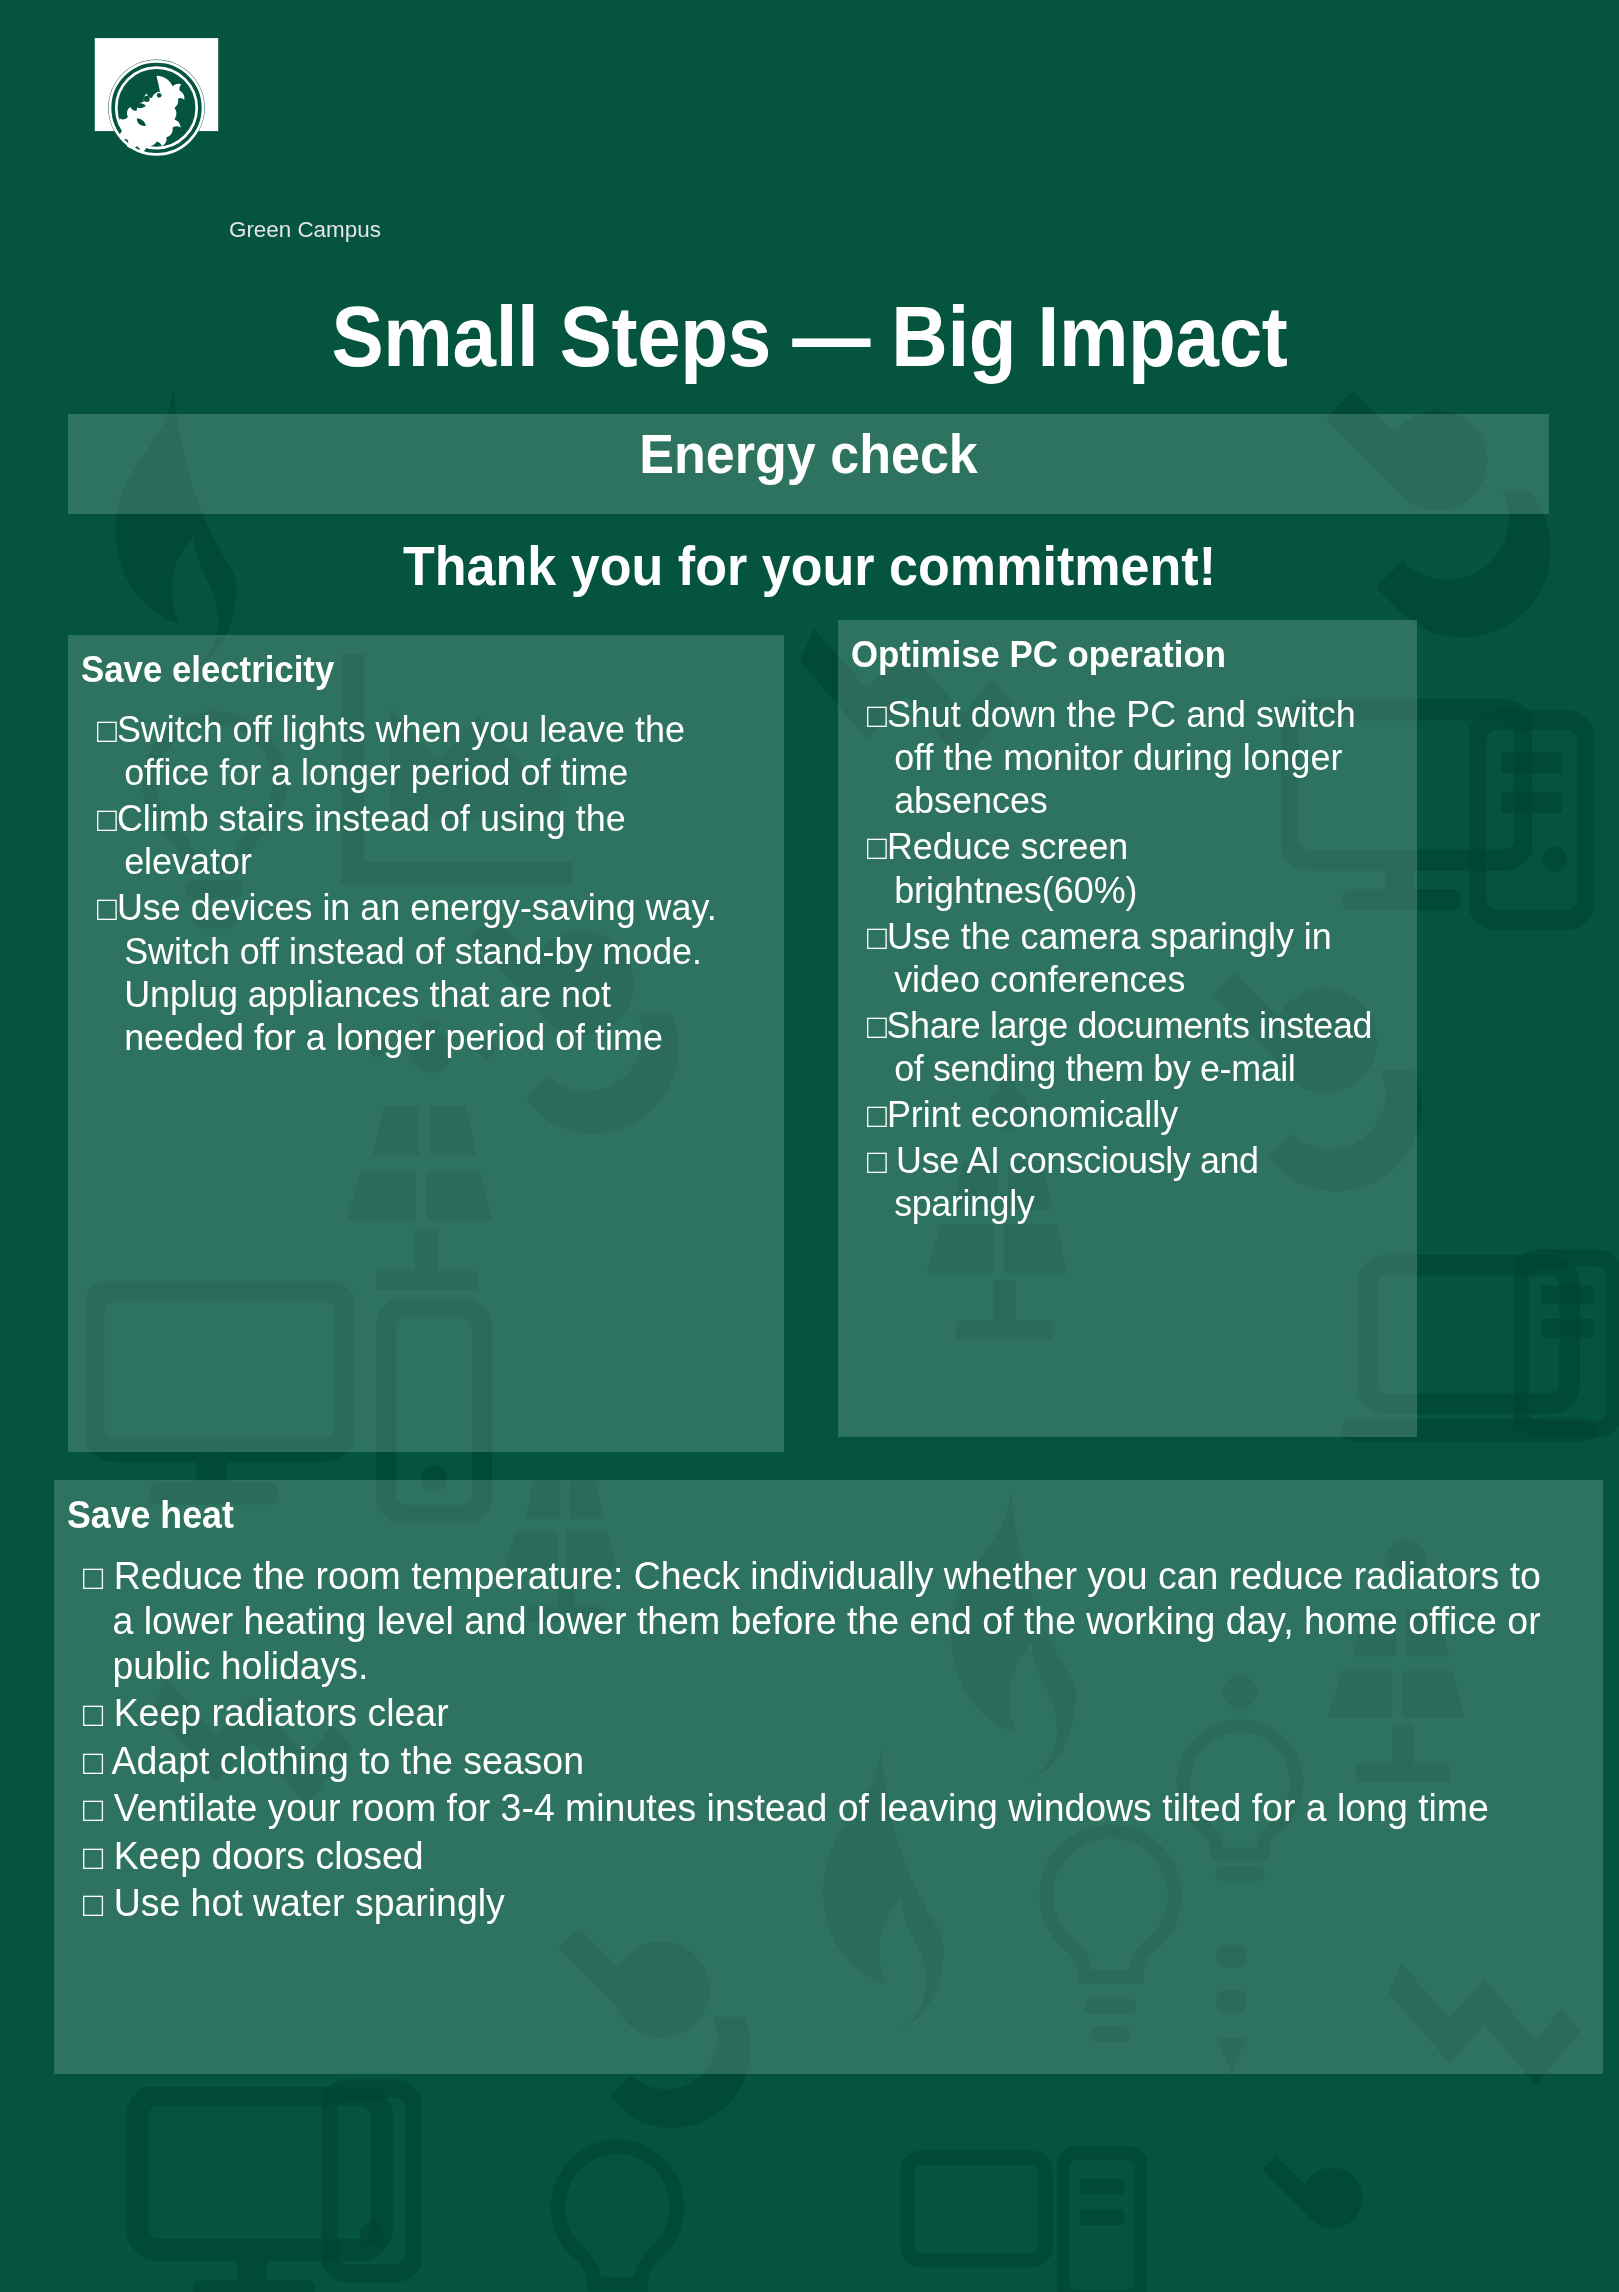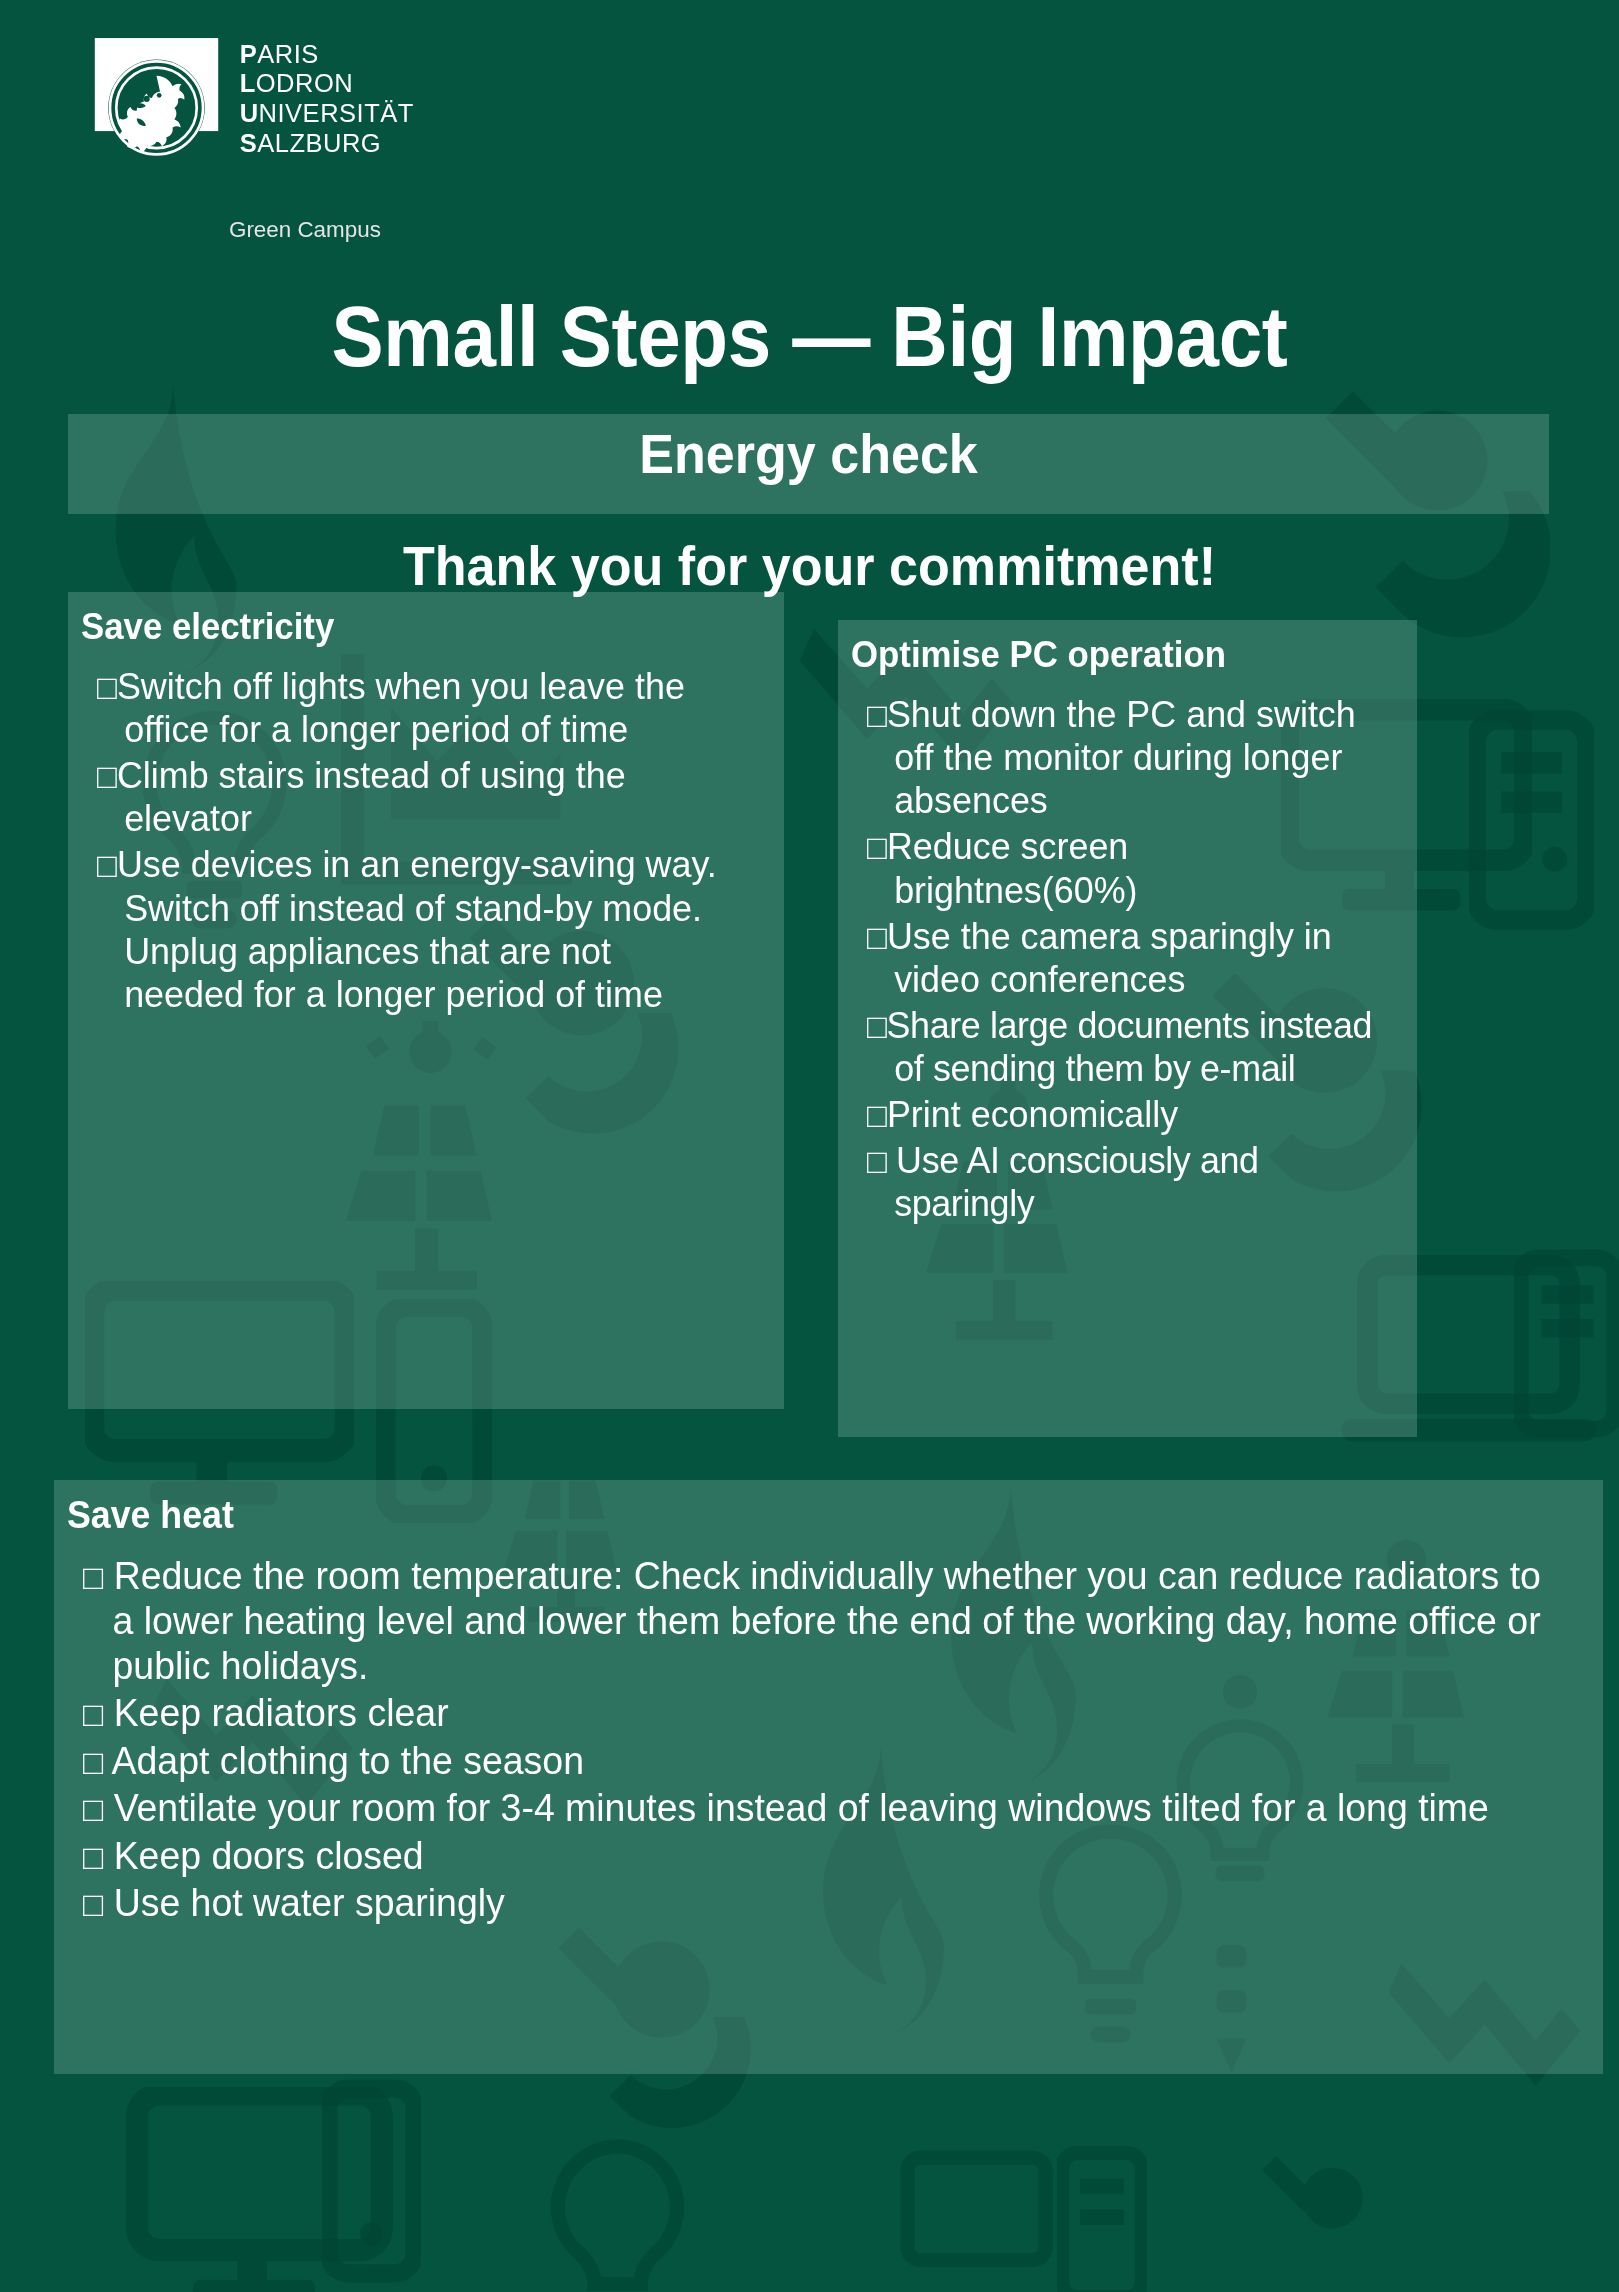--- a/index.html
+++ b/index.html
@@ -110,21 +110,21 @@
   }
 
   
   .panel {
     position: absolute;
     z-index: 2;
     background: rgba(205, 238, 225, 0.20);
     box-sizing: border-box;
     padding: 14.3px 12.5px 12.5px 12.5px;
   }
-  #panel-electricity { left: 68px;  top: 592px;  width: 716px;  height: 817px; }
+  #panel-electricity { left: 68px;  top: 635px;  width: 716px;  height: 817px; }
   #panel-pc          { left: 838px; top: 620px;  width: 579px;  height: 817px; }
   #panel-heat        { left: 54px;  top: 1480px; width: 1549px; height: 594px; }
 
   .panel-title {
     font-size: 37px;
     font-weight: 700;
     font-stretch: condensed;
     transform: scaleX(0.94);
     transform-origin: left center;
     margin: 0 0 5.4px 0;
@@ -333,26 +333,20 @@
       <rect x="2" y="2" width="138" height="104" fill="#ffffff"></rect>
       <circle cx="71" cy="80" r="54" fill="#05543f"></circle>
       <circle cx="71" cy="80" r="52" fill="none" stroke="#ffffff" stroke-width="3"></circle>
       <circle cx="71" cy="80" r="45" fill="none" stroke="#ffffff" stroke-width="3"></circle>
       <path d="M71 44c9 0 16 6 18 12 3-3 7-4 10-2-2 1-3 4-2 7 4 2 6 6 5 10-2-2-5-3-7-1 1 4-1 8-4 10 3 4 3 9 0 13 4 1 7 5 7 9-3-2-6-2-9 0 1 5-2 10-7 11 1 4-1 8-5 10-1-3-3-5-6-5-2 4-7 6-11 4 0 4-3 7-7 8 0-3-1-6-4-7-3 3-8 3-11 0 2-2 2-6 0-8-4 1-8-1-10-5 3-1 5-4 5-7-4-2-5-7-3-11 3 2 7 1 9-2-2-4-1-9 3-11 1 3 4 5 7 4 0-5 3-9 8-10-1-3 0-7 3-9 1 3 3 5 6 5 1-4 5-7 9-7z" fill="#ffffff"></path>
       <circle cx="60" cy="70" r="3.4" fill="#05543f"></circle>
       <circle cx="74" cy="66" r="2.6" fill="#05543f"></circle>
       <path d="M47 78c4-4 9-4 12 0-4 3-9 3-12 0z" fill="#05543f"></path>
       <path d="M49 92c5 0 9 3 10 8-5 1-10-2-10-8z" fill="#05543f"></path>
     </svg>
-    <div class="logo-words">
-      <div><b>P</b><span>ARIS</span></div>
-      <div><b>L</b><span>ODRON</span></div>
-      <div><b>U</b><span>NIVERSITÄT</span></div>
-      <div><b>S</b><span>ALZBURG</span></div>
-    </div>
   </div>
   <div class="green-campus">Green Campus</div>
 
   <div class="main-title">Small Steps — Big Impact</div>
   <div class="subtitle-band"></div>
   <div class="subtitle-text">Energy check</div>
   <div class="thanks">Thank you for your commitment!</div>
 
   <section class="panel" id="panel-electricity">
     <h2 class="panel-title">Save electricity</h2>

